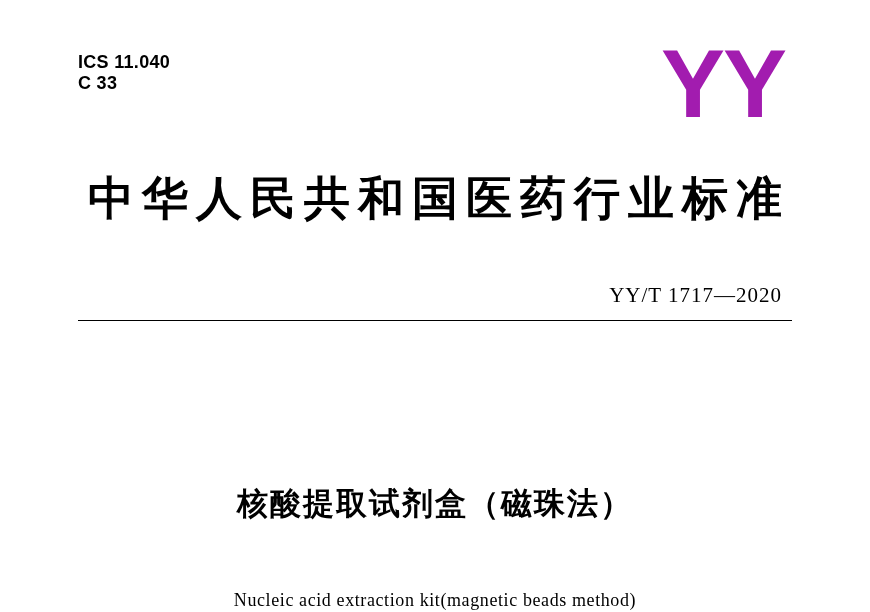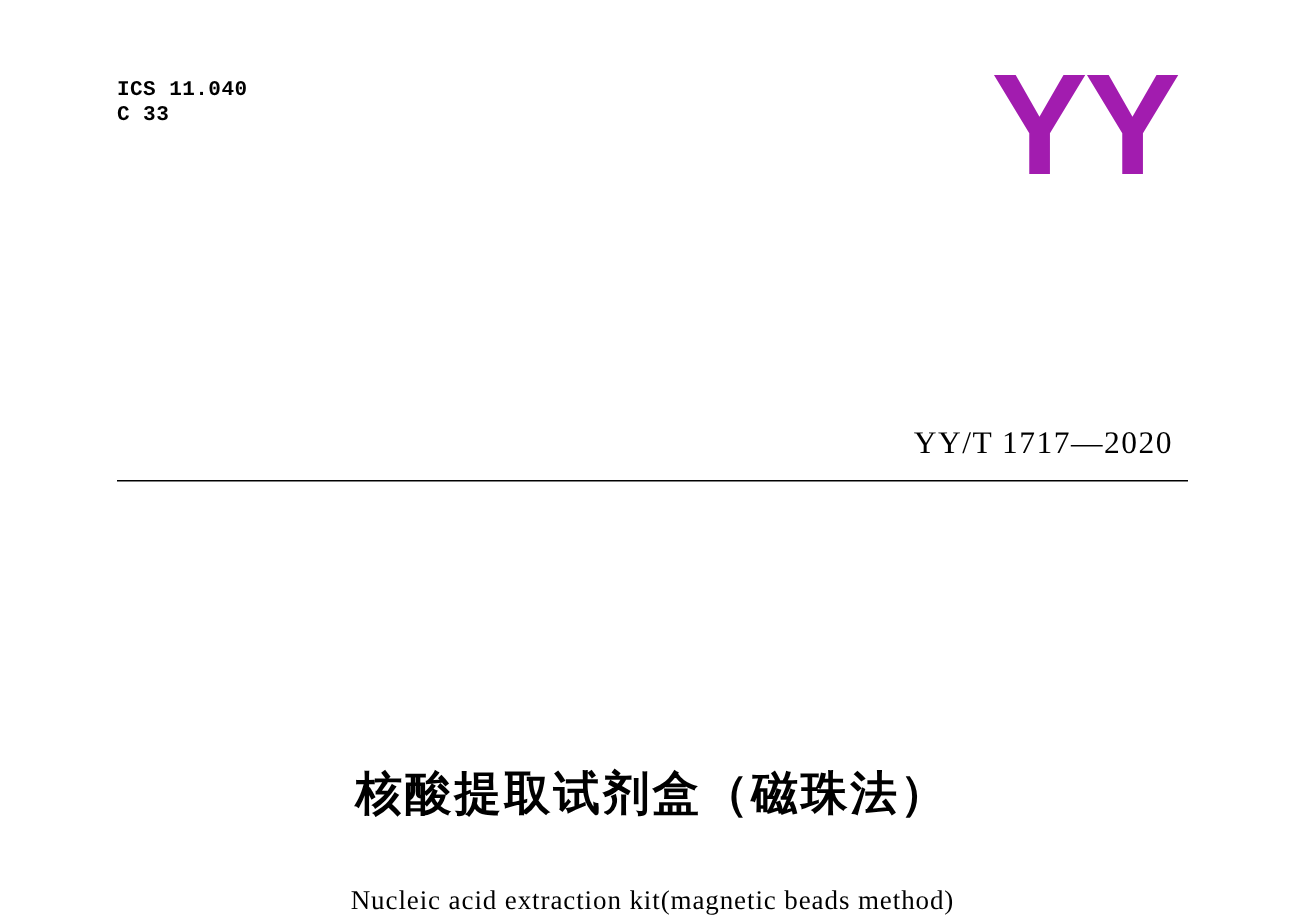--- a/index.html
+++ b/index.html
@@ -22,23 +22,23 @@
   }
 
   
   .ics-block {
     position: absolute;
     left: 78px;
     top: 52px;
     line-height: 1.18;
   }
   .ics-line {
-    font-family: Liberation Mono, monospace;
+    font-family: Liberation Sans, sans-serif;
     font-weight: bold;
-    font-size: 14px;
+    font-size: 18px;
     letter-spacing: 0.3px;
     white-space: nowrap;
   }
 
   
   .yy-mark {
     position: absolute;
     right: 85px;
     top: 36px;
     font-family: "Liberation Sans", sans-serif;
@@ -91,21 +91,20 @@
     position: absolute;
     left: 0;
     right: 0;
     top: 483px;
     text-align: center;
     font-family: "DejaVu Serif", "Liberation Serif", serif;
     font-weight: bold;
     font-size: 31px;
     letter-spacing: 2px;
     white-space: nowrap;
-    margin-top: 25px;
   }
 
   
   .subject-en {
     position: absolute;
     left: 0;
     right: 0;
     top: 562px;
     text-align: center;
     font-family: "Liberation Serif", serif;
@@ -121,20 +120,21 @@
 
 <div class="page">
 
   <div class="ics-block">
     <div class="ics-line">ICS 11.040</div>
     <div class="ics-line">C 33</div>
   </div>
 
   <div class="yy-mark">YY</div>
 
+  <div class="cn-title">中华人民共和国医药行业标准</div>
 
   <div class="std-no">YY/T 1717—2020</div>
 
   <div class="rule"></div>
 
   <div class="subject-cn">核酸提取试剂盒（磁珠法）</div>
 
   <div class="subject-en">Nucleic acid extraction kit(magnetic beads method)</div>
 
 </div>

